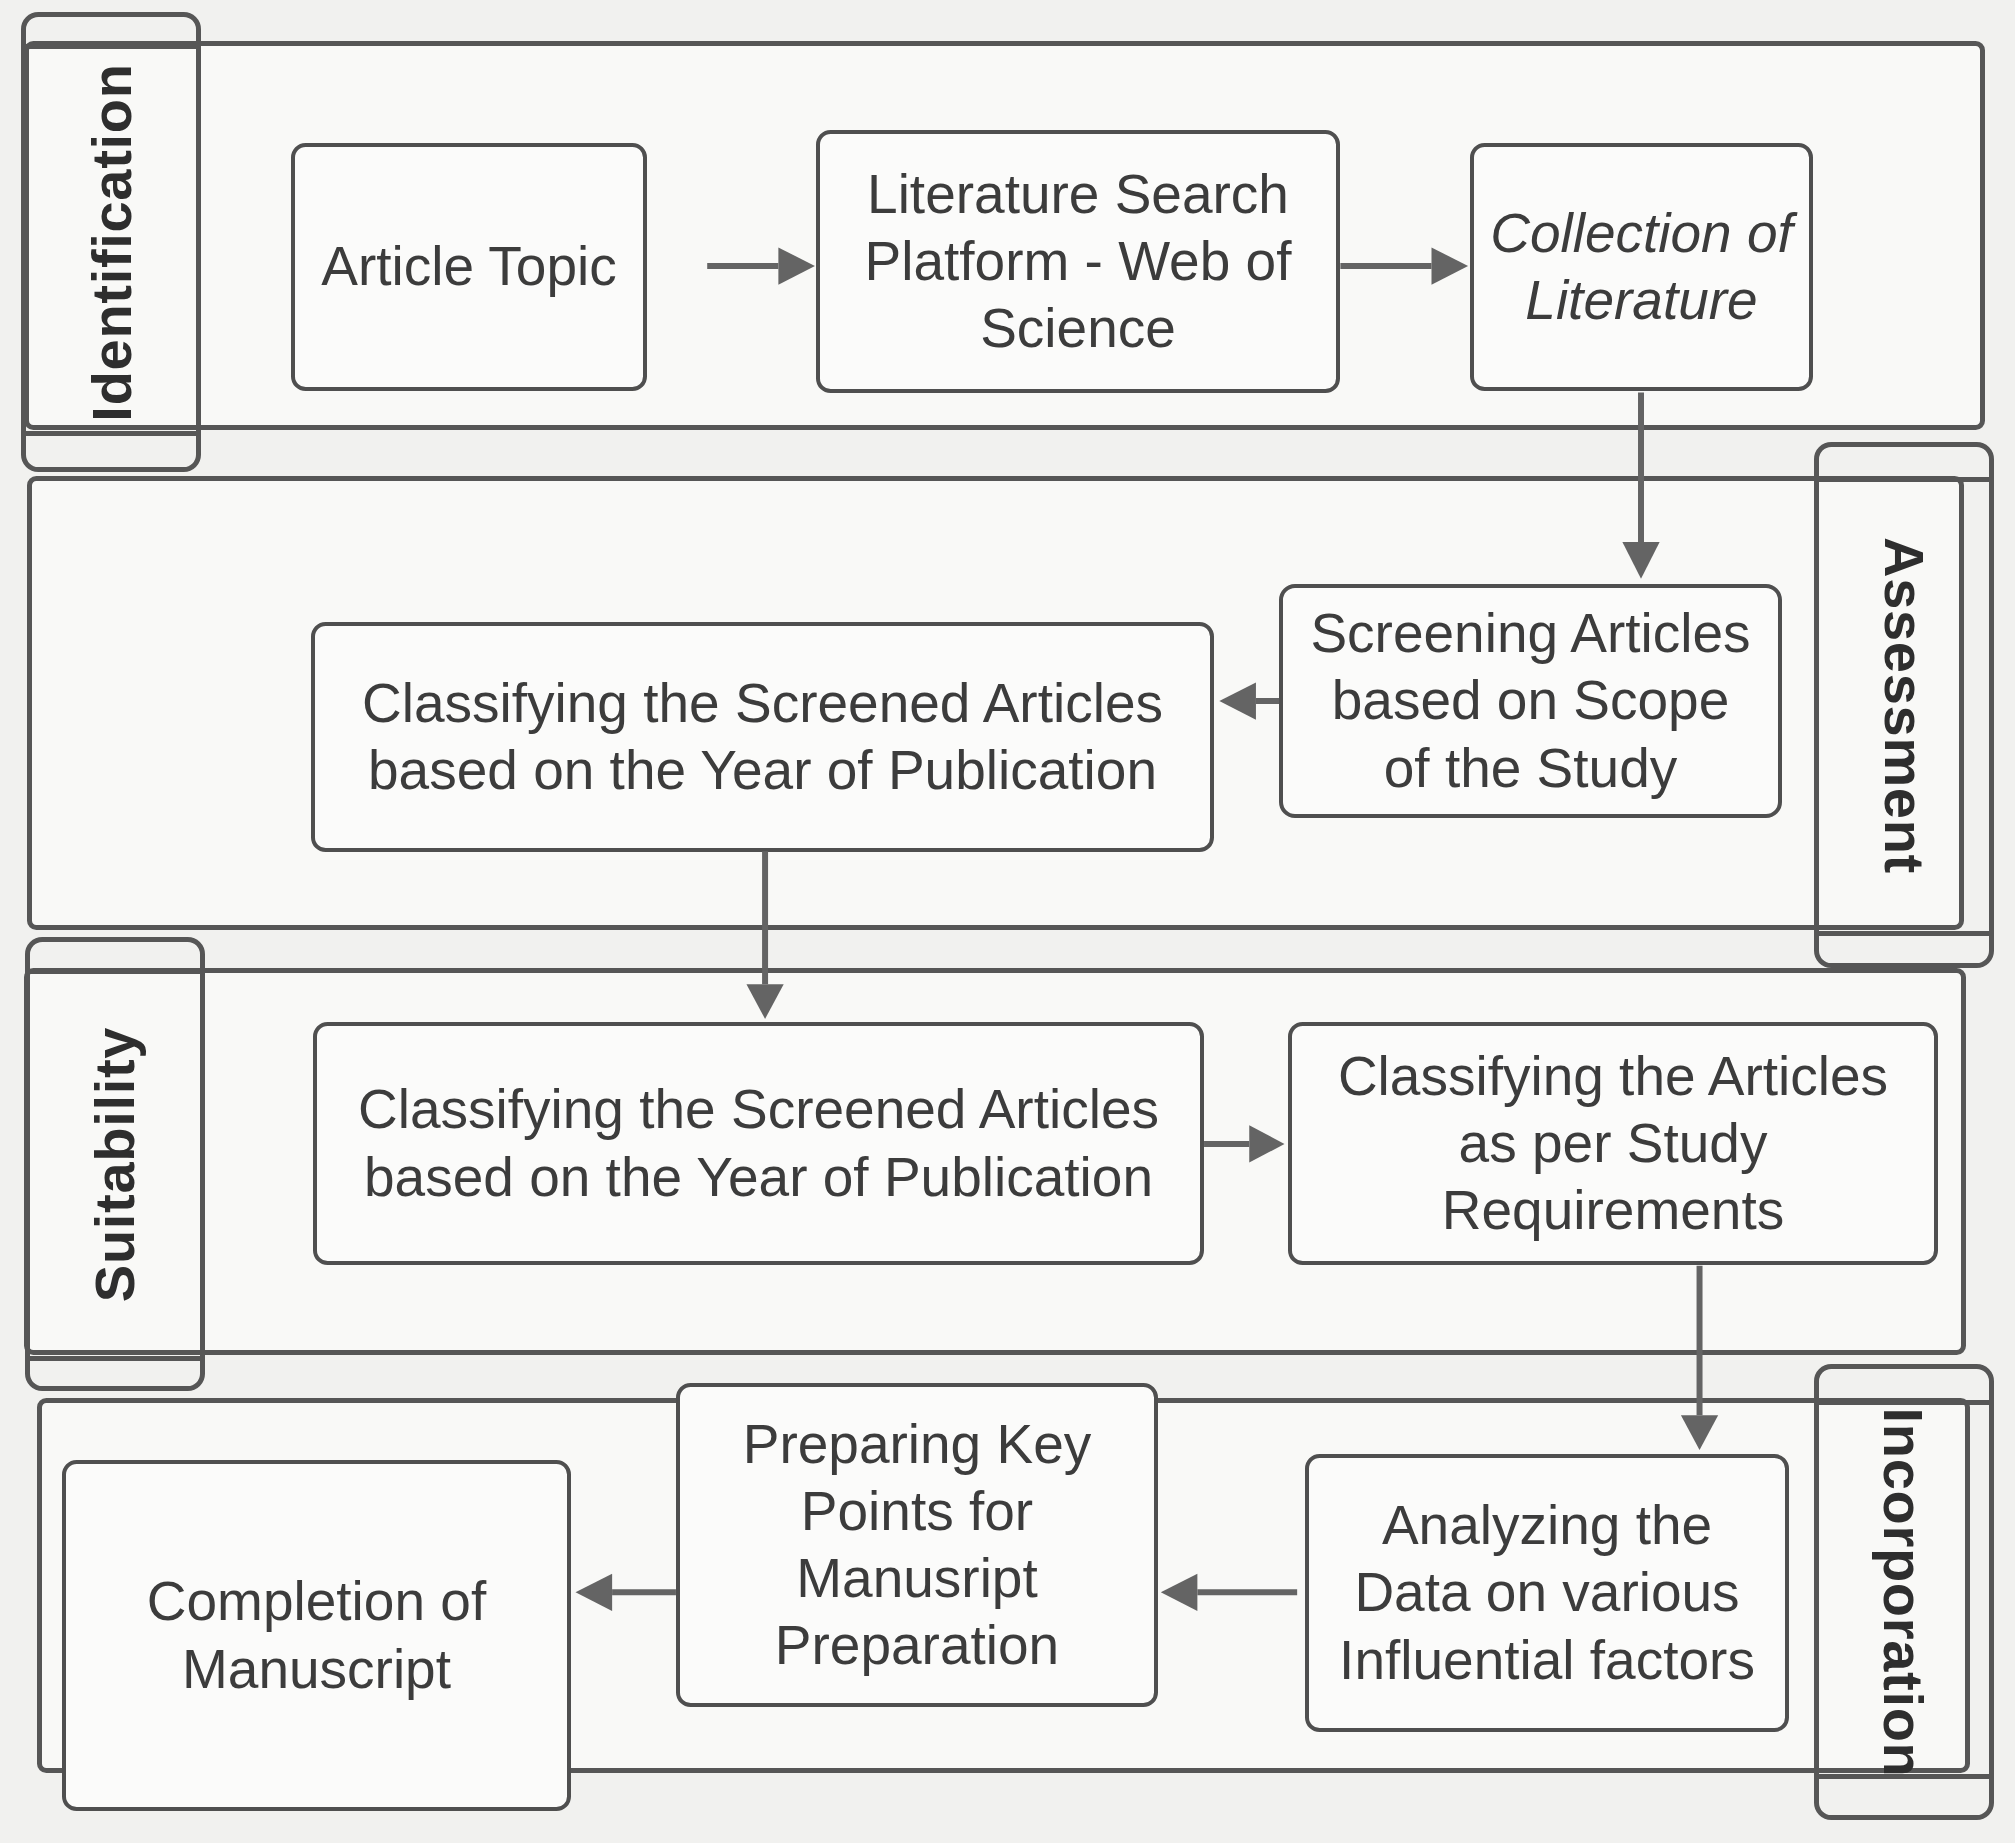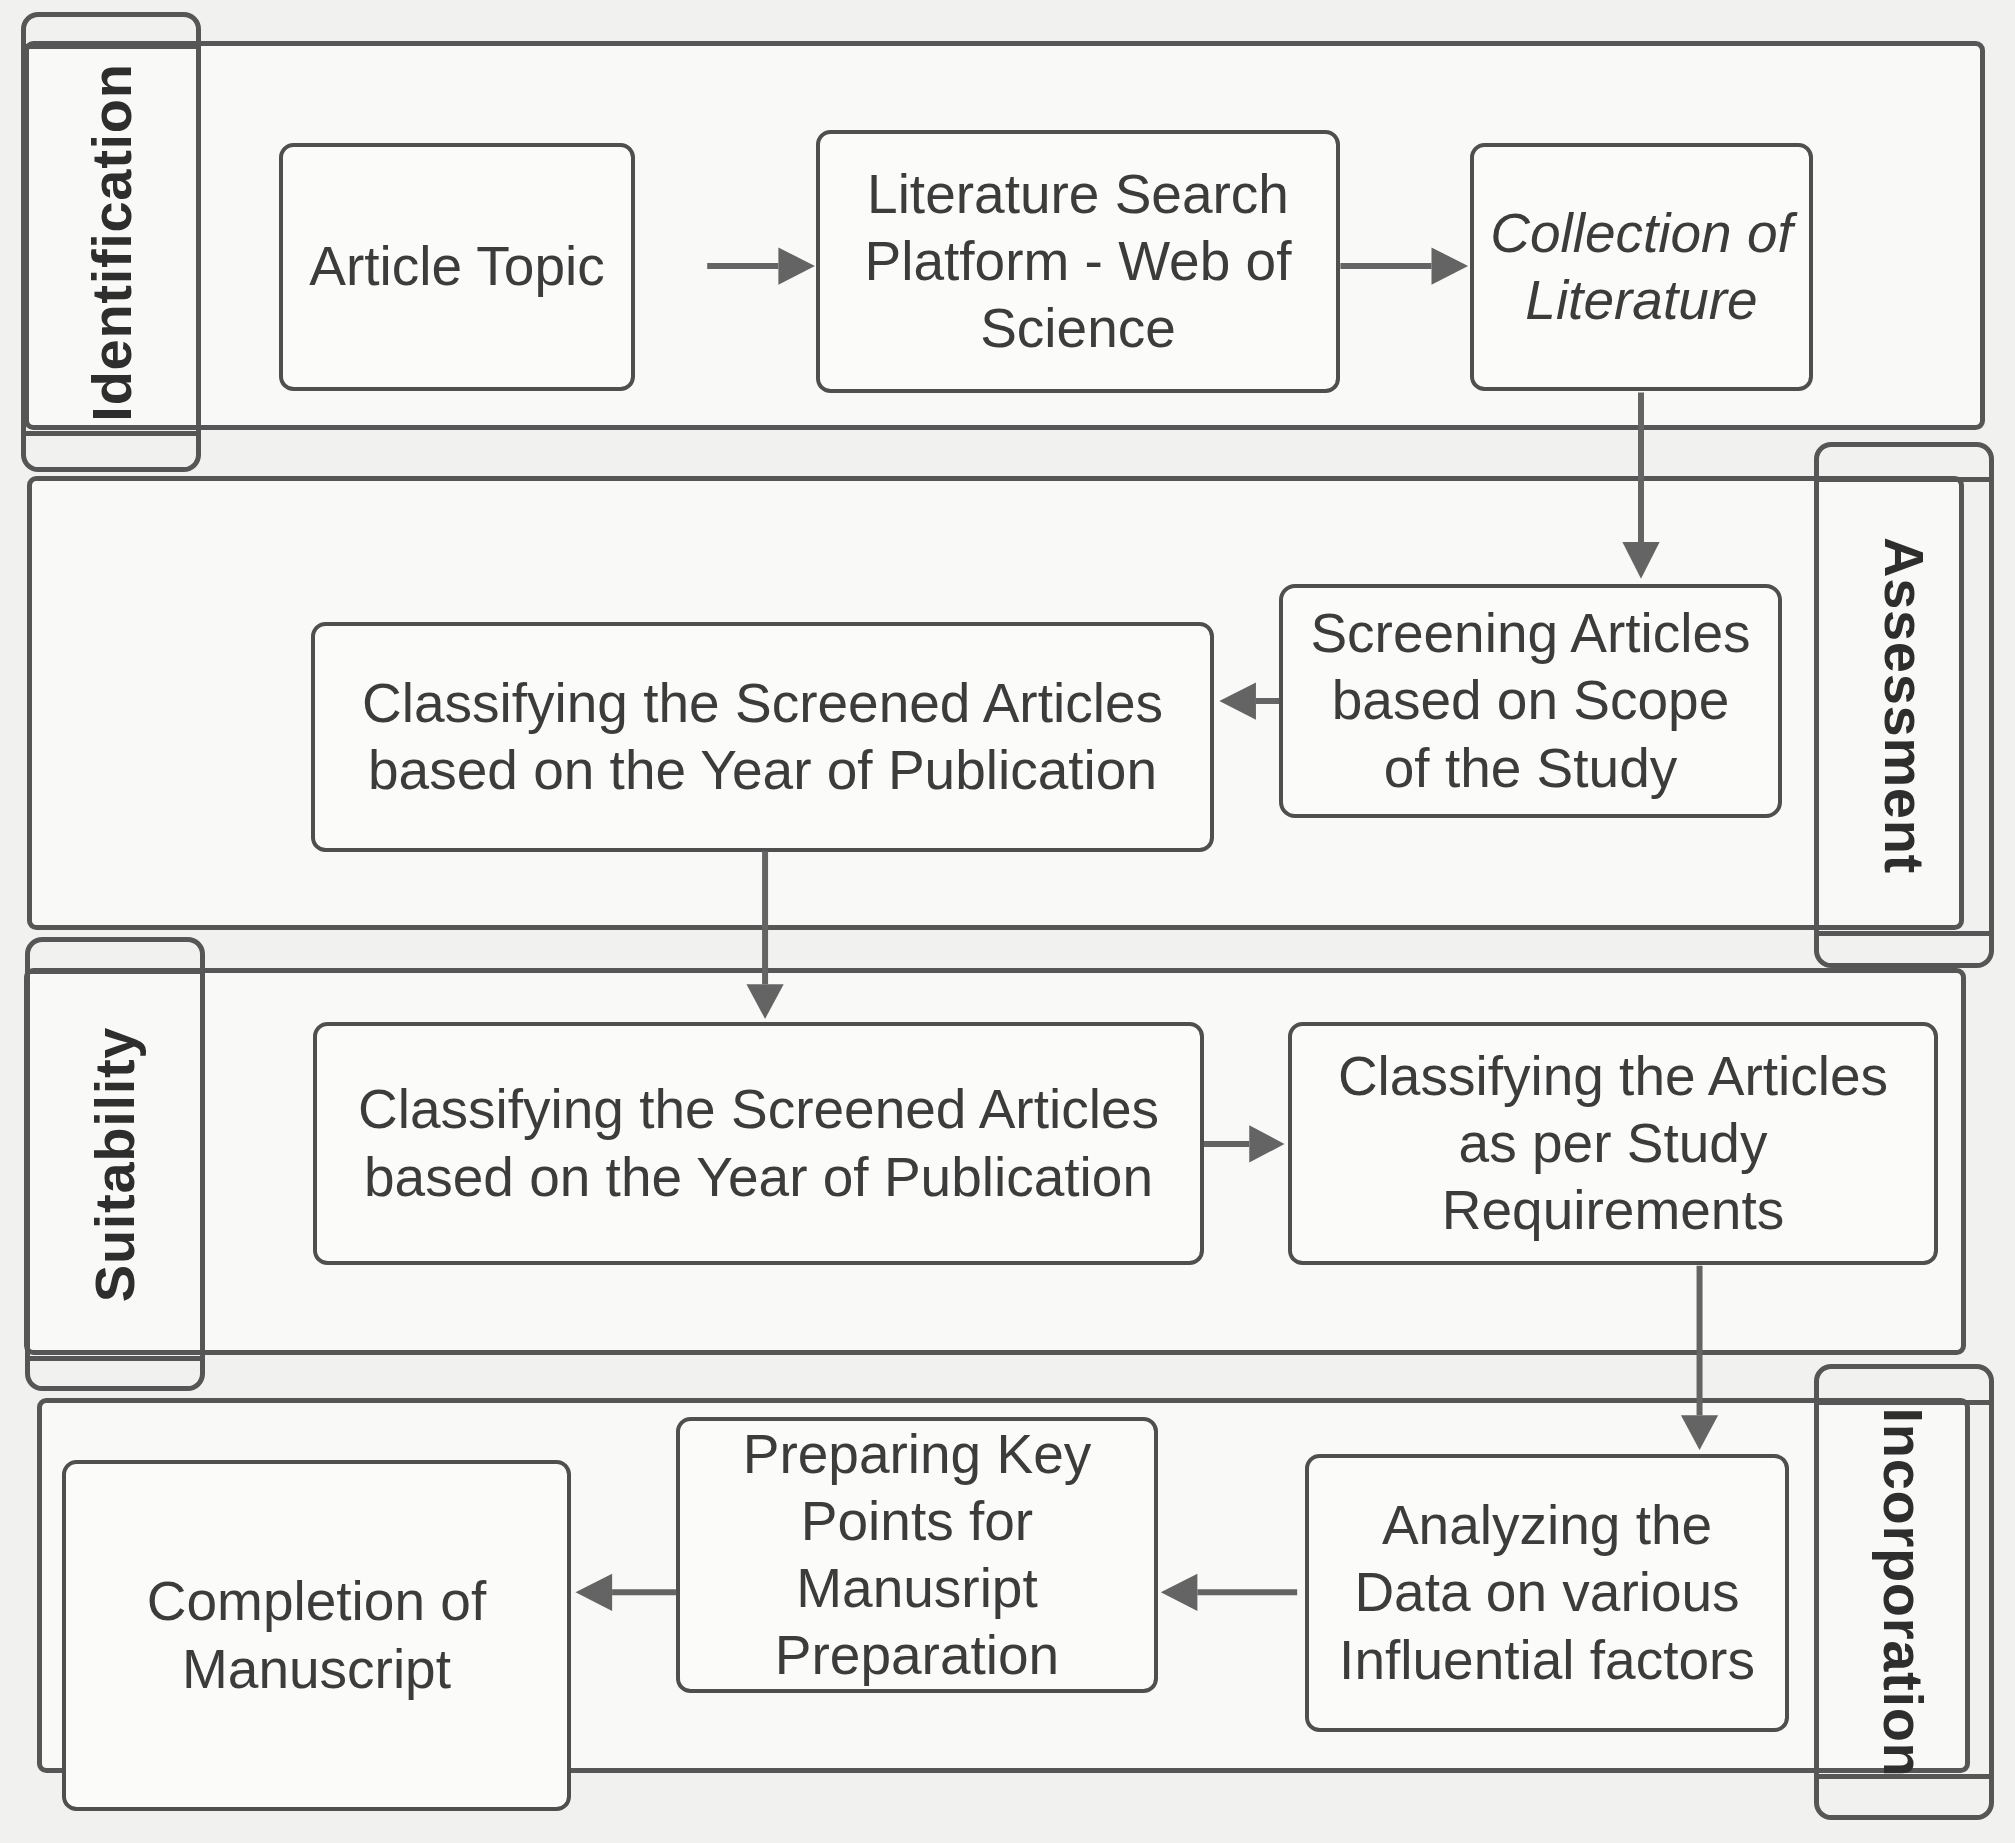--- a/index.html
+++ b/index.html
@@ -58,29 +58,29 @@
     background:#fbfbfa;
     border:4.7px solid #4f4f4f;
     border-radius:14.6px;
     box-sizing:border-box;
     display:flex;align-items:center;justify-content:center;
     text-align:center;
     white-space:pre-line;
     font-size:55px;line-height:1.22;color:#3c3c3c;
     padding:0 8px;
   }
-  .n-article    {left:279px;  top:143px;  width:356px;  height:248px;}
+  .n-article    {left:291px;  top:143px;  width:356px;  height:248px;}
   .n-litsearch  {left:816px; top:130px;  width:524px;  height:263px;}
   .n-collection {left:1470px; top:143px;  width:343px;  height:248px;font-style:italic;}
   .n-screening  {left:1279px; top:584px;  width:503px;  height:234px;border-radius:16px;}
   .n-classify1  {left:311px;  top:622px;  width:903px; height:230px;}
   .n-classify2  {left:313px;  top:1022px; width:891px; height:243px;}
   .n-classtudy  {left:1288px; top:1022px; width:650px;  height:243px;}
   .n-completion {left:62px;   top:1460px; width:509px;  height:351px;}
-  .n-preparing  {left:676px; top:1417px; width:482px;  height:276px;}
+  .n-preparing  {left:676px; top:1383px; width:482px;  height:324px;}
   .n-analyzing  {left:1297px; top:1454px; width:484px;  height:278px;margin-left:8px;}
 
   
   svg.arrows{position:absolute;left:0;top:0;pointer-events:none;}
   .arrow-line{stroke:#646464;stroke-width:9px;}
   .arrow-head{fill:#646464;stroke:none;}
 </style>
 </head>
 <body>
 

